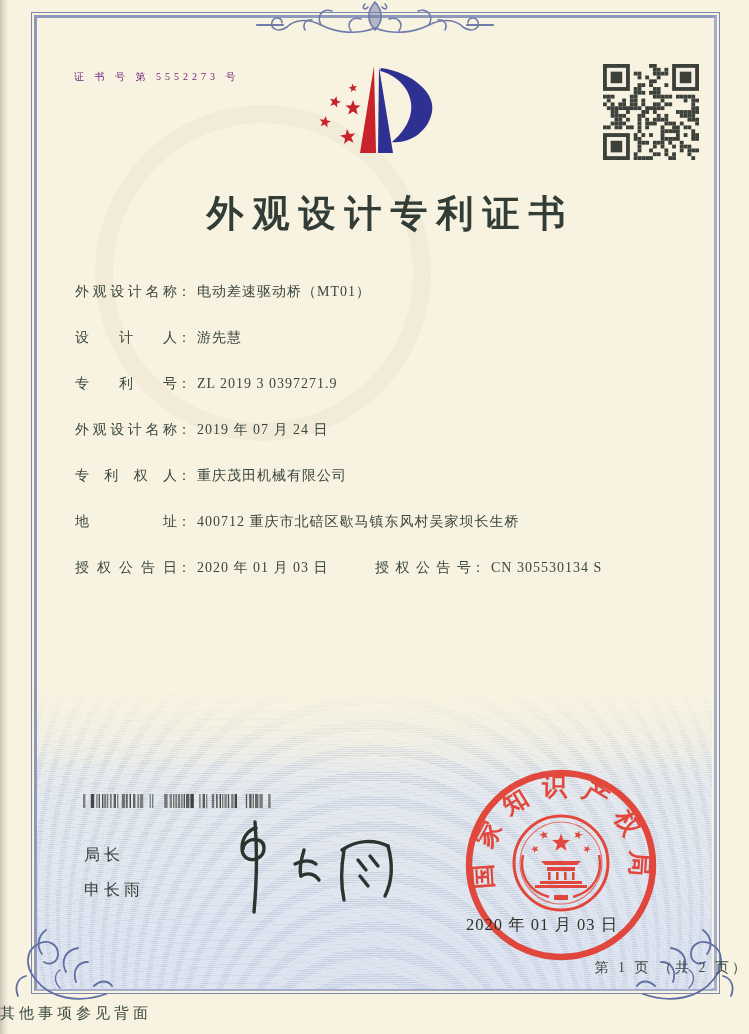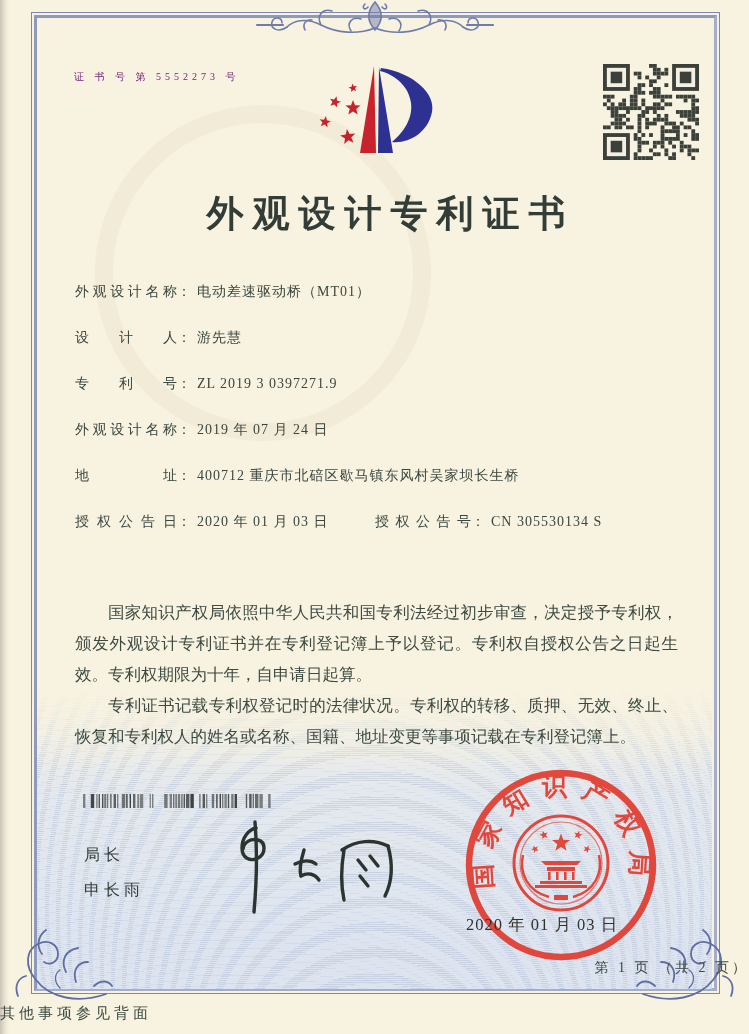--- a/index.html
+++ b/index.html
@@ -366,34 +366,33 @@
       <div class="frow">
         <span class="flabel">设计人</span><span class="fcolon">：</span><span class="fvalue">游先慧</span>
       </div>
       <div class="frow">
         <span class="flabel">专利号</span><span class="fcolon">：</span><span class="fvalue">ZL 2019 3 0397271.9</span>
       </div>
       <div class="frow">
         <span class="flabel">外观设计名称</span><span class="fcolon">：</span><span class="fvalue">2019 年 07 月 24 日</span>
       </div>
       <div class="frow">
+        <span class="flabel">专利权人</span><span class="fcolon">：</span><span class="fvalue">重庆茂田机械有限公司</span>
+      </div>
+      <div class="frow">
         <span class="flabel">地址</span><span class="fcolon">：</span><span class="fvalue">400712 重庆市北碚区歇马镇东风村吴家坝长生桥</span>
       </div>
       <div class="frow">
         <span class="flabel">授权公告日</span><span class="fcolon">：</span><span class="fvalue">2020 年 01 月 03 日</span>
         <span class="fpair2">
           <span class="flabel">授权公告号</span><span class="fcolon">：</span><span class="fvalue">CN 305530134 S</span>
         </span>
       </div>
     </div>
 
-    <div class="paras">
-      <p>国家知识产权局依照中华人民共和国专利法经过初步审查，决定授予专利权，颁发外观设计专利证书并在专利登记簿上予以登记。专利权自授权公告之日起生效。专利权期限为十年，自申请日起算。</p>
-      <p>专利证书记载专利权登记时的法律状况。专利权的转移、质押、无效、终止、恢复和专利权人的姓名或名称、国籍、地址变更等事项记载在专利登记簿上。</p>
-    </div>
 
     <svg id="barcode-svg" class="barcode" width="200" height="14" viewBox="0 0 200 14">
         <rect x="0" y="0" width="2.4" height="14" fill="#3c3f3c" opacity="0.61"></rect>
         <rect x="7.800000000000001" y="0" width="3.4" height="14" fill="#3c3f3c" opacity="0.95"></rect>
         <rect x="13.200000000000001" y="0" width="1.4" height="14" fill="#3c3f3c" opacity="0.61"></rect>
         <rect x="15.600000000000001" y="0" width="1.4" height="14" fill="#3c3f3c" opacity="0.86"></rect>
         <rect x="19" y="0" width="1.4" height="14" fill="#3c3f3c" opacity="0.88"></rect>
         <rect x="21.4" y="0" width="1.4" height="14" fill="#3c3f3c" opacity="0.81"></rect>
         <rect x="23.799999999999997" y="0" width="1.4" height="14" fill="#3c3f3c" opacity="0.66"></rect>
         <rect x="27.199999999999996" y="0" width="1.4" height="14" fill="#3c3f3c" opacity="0.77"></rect>

